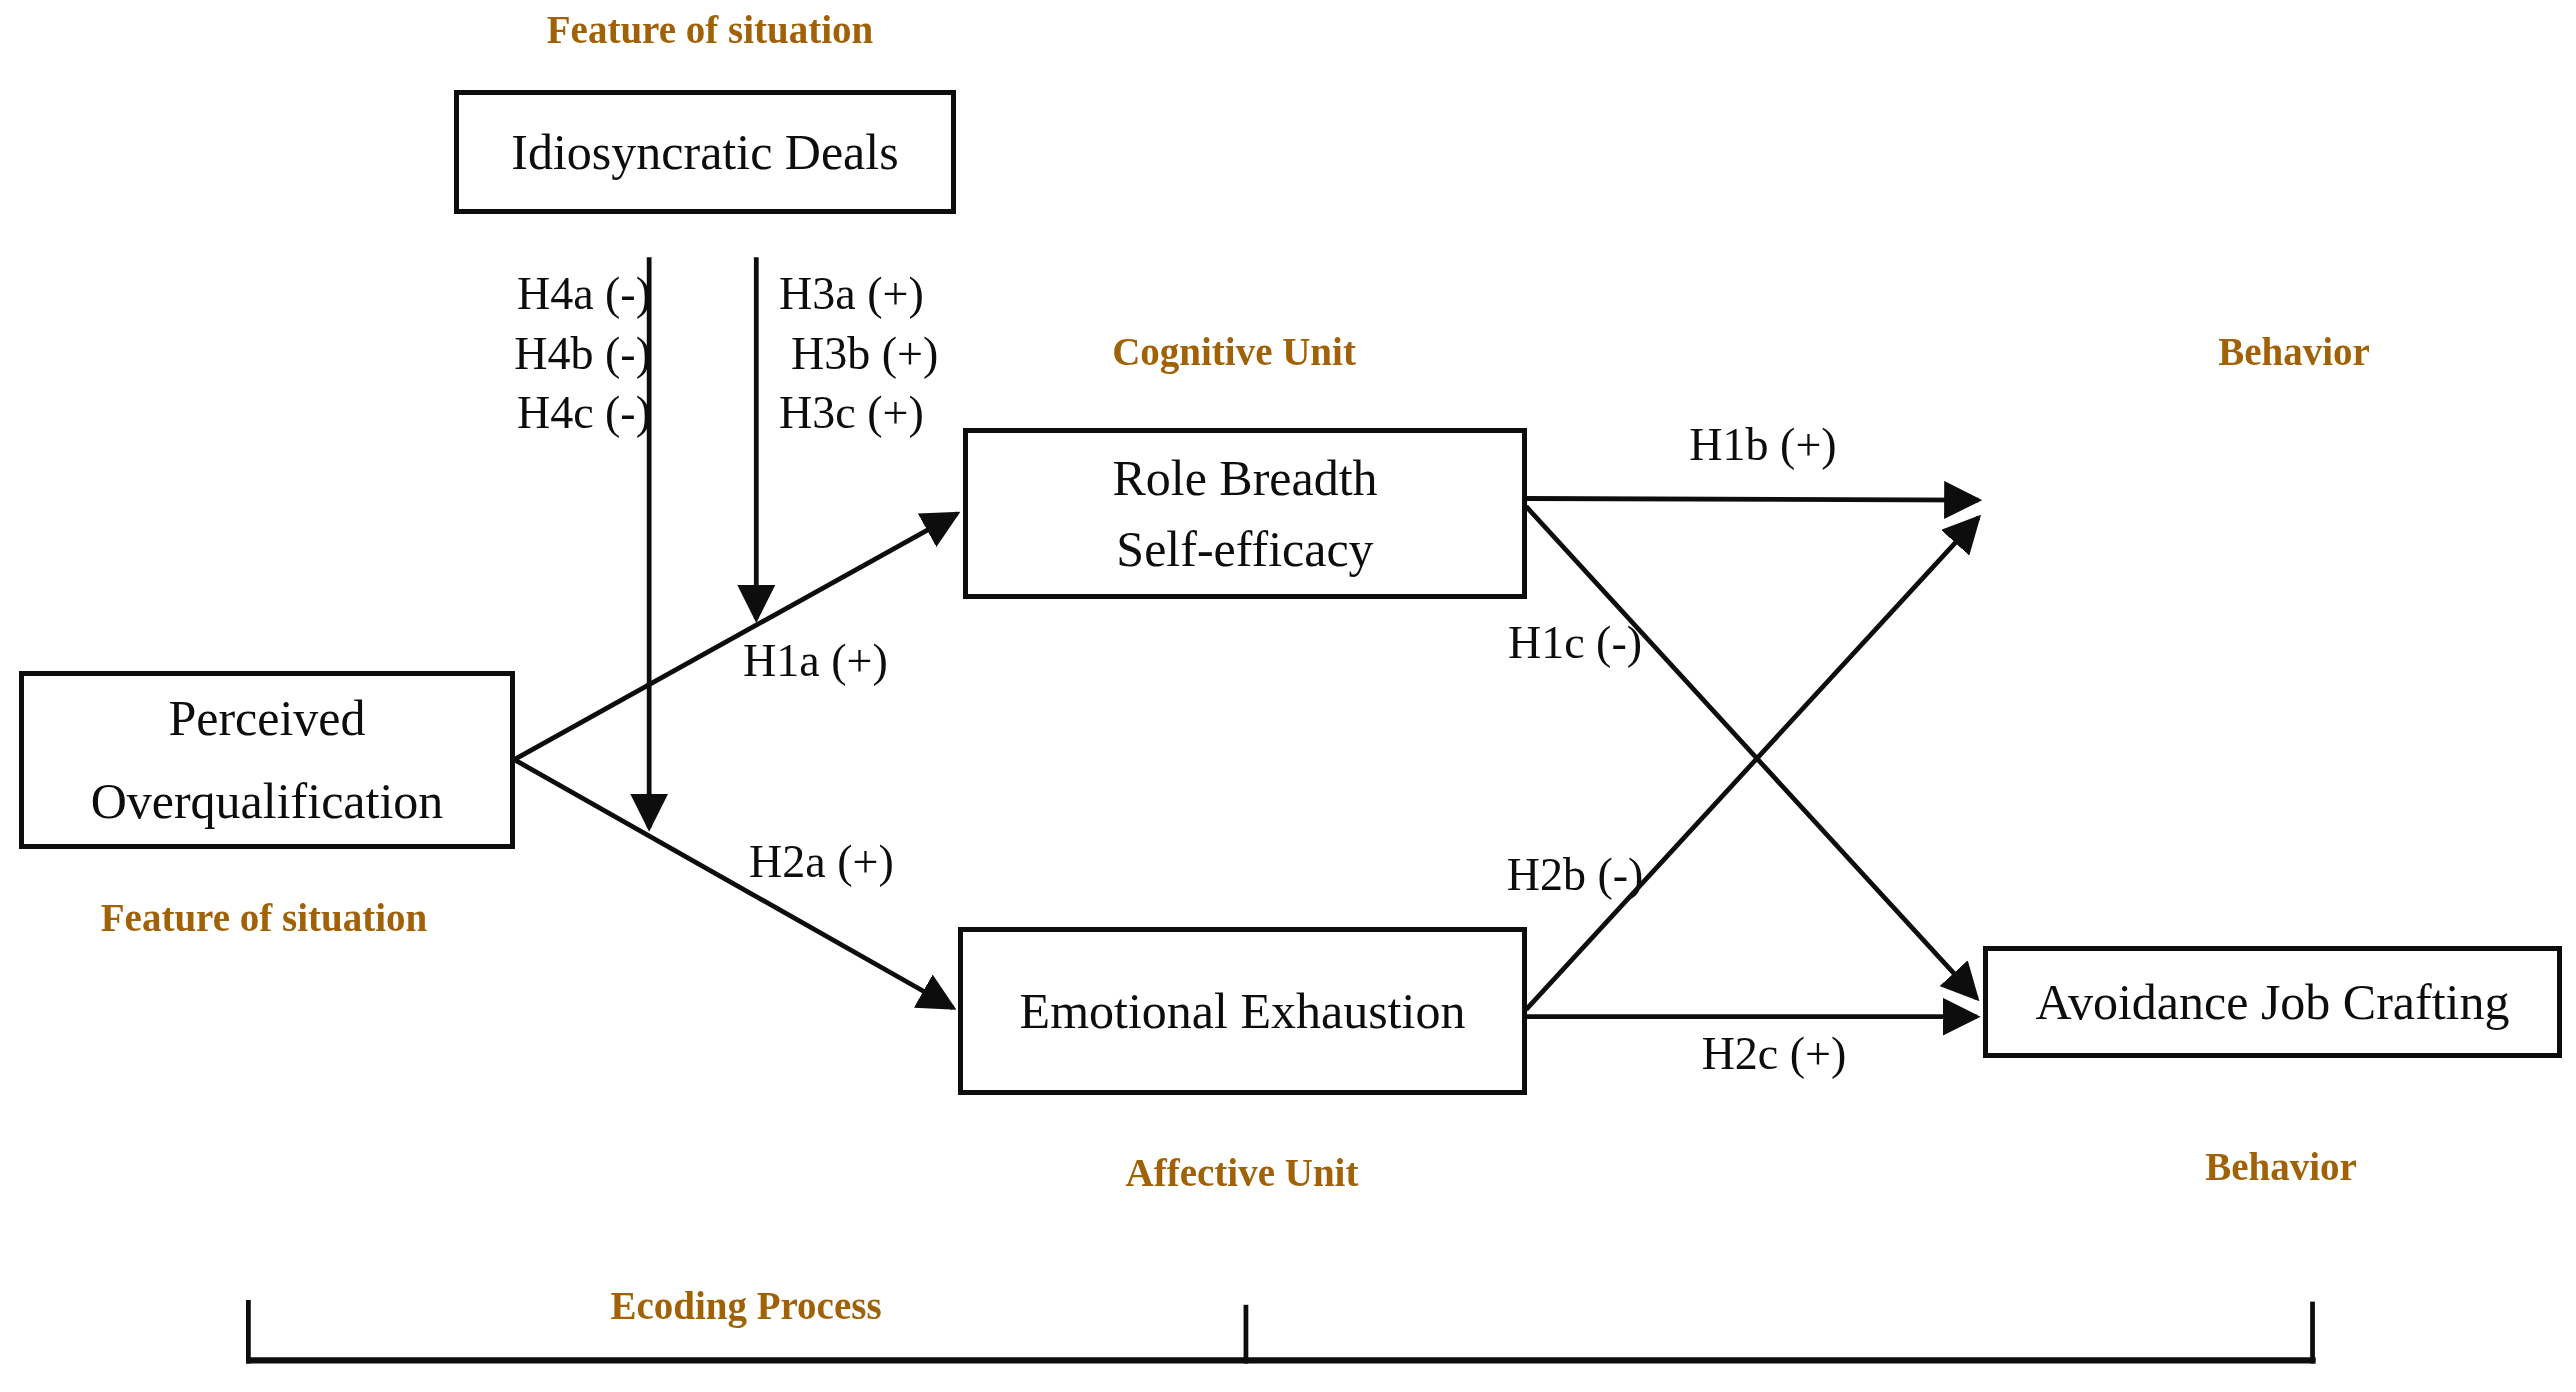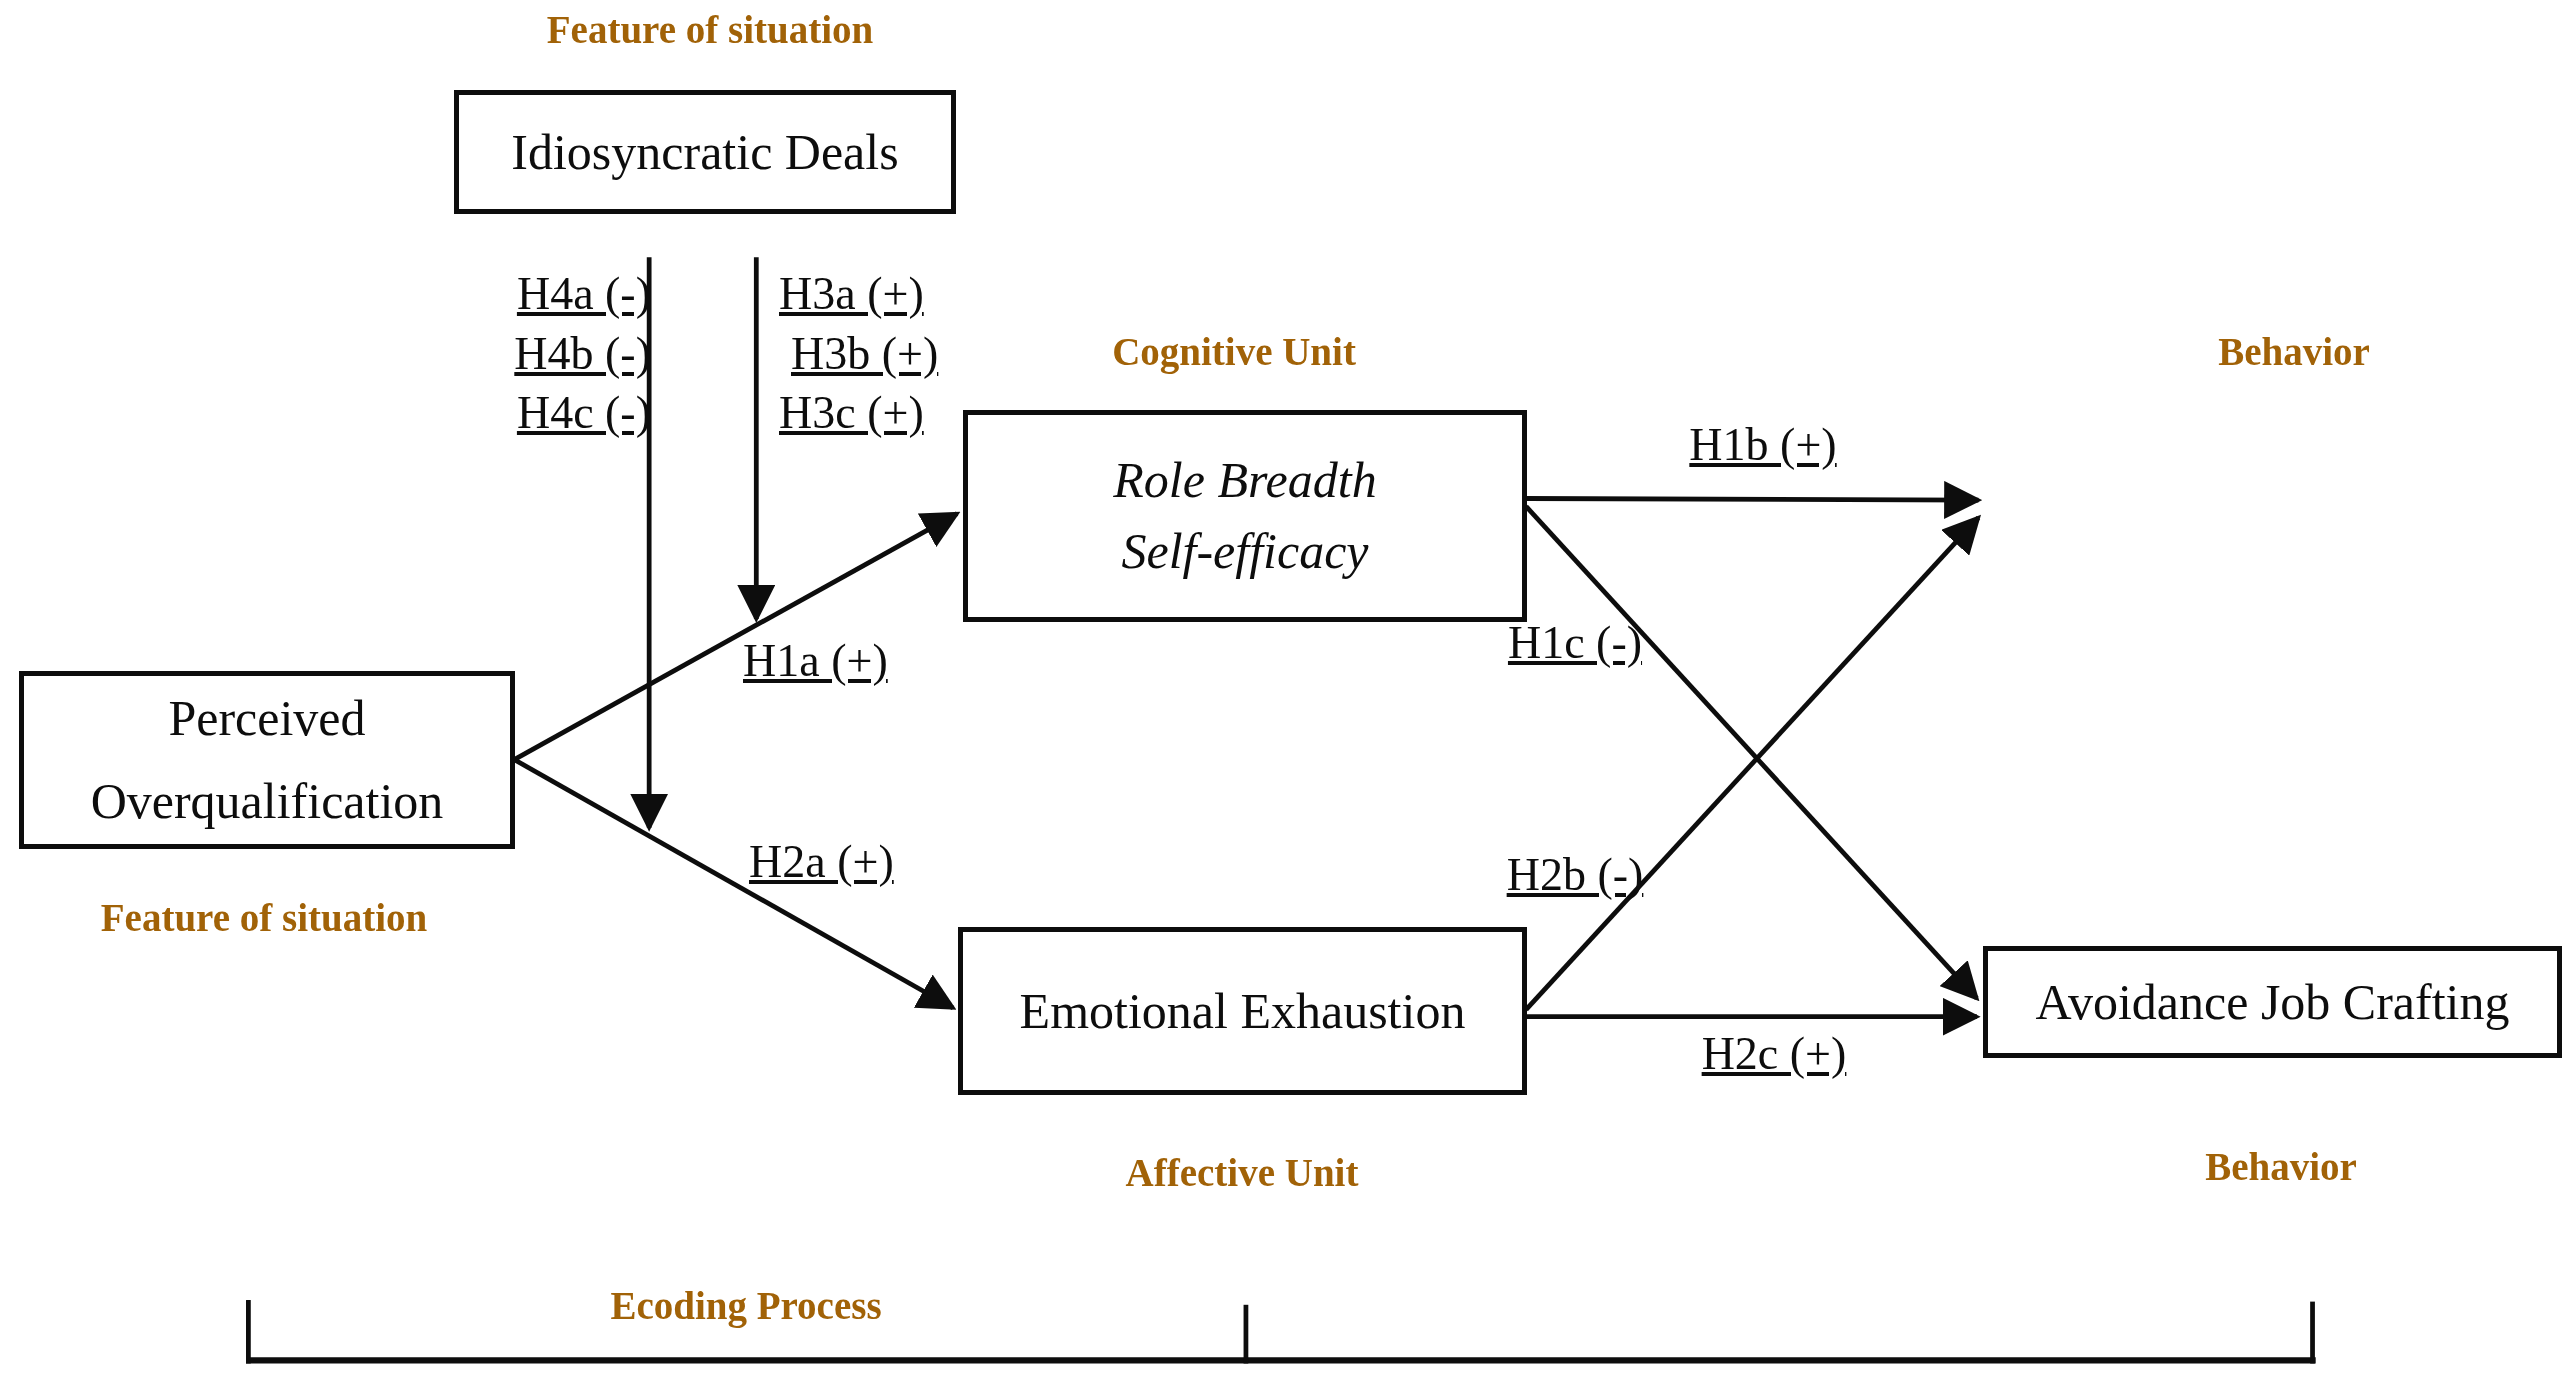--- a/index.html
+++ b/index.html
@@ -9,39 +9,39 @@
   }
   #arrow-layer{position:absolute;left:0;top:0;z-index:2;pointer-events:none;}
   .box{
     position:absolute;z-index:1;background:#ffffff;border:5.6px solid #0d0d0d;
     display:flex;flex-direction:column;align-items:center;justify-content:center;
     text-align:center;font-size:50px;line-height:1.42;color:#0d0d0d;
     box-sizing:border-box;
   }
   .b-ideals{left:454px;top:90px;width:502px;height:124px;}
   .b-po{left:19px;top:671px;width:496px;height:178px;gap:12px;}
-  .b-rbse{left:963px;top:410px;width:564px;height:212px;font-style:italic;}
+  .b-rbse{left:963px;top:428px;width:564px;height:171px;}
   .b-ee{left:958px;top:927px;width:569px;height:168px;}
   .b-ajc{left:1984px;top:409px;width:582px;height:174px;}
   .b-avjc{left:1983px;top:946px;width:579px;height:112px;}
   .gray-label{
     position:absolute;z-index:3;width:794px;text-align:center;
     font-size:39px;font-weight:bold;color:#a16207;line-height:48px;white-space:nowrap;
   }
   .g-feature-top{left:313px;top:6.3px;}
   .g-cognitive{left:837px;top:328px;}
   .g-behavior-top{left:1897px;top:328px;}
   .g-feature-bottom{left:-133px;top:894px;}
   .g-affective{left:845px;top:1149px;}
   .g-behavior-bottom{left:1884px;top:1143px;}
   .g-ecoding{left:349px;top:1282px;}
   .g-bgp{left:1384px;top:1282px;}
   .hyp{
     position:absolute;z-index:3;font-size:46px;line-height:52px;color:#0d0d0d;
-    white-space:nowrap;width:254px;text-decoration:underline;
+    white-space:nowrap;width:254px;
   }
   .hyp.right{text-align:right;}
   .hyp.center{text-align:center;}
   .h4a{left:397px;top:268px;}
   .h4b{left:397px;top:328px;}
   .h4c{left:397px;top:387px;}
   .h3a{left:779px;top:268px;}
   .h3b{left:779px;top:328px;margin-left:12px;}
   .h3c{left:779px;top:387px;}
   .h1a{left:743px;top:635px;}

